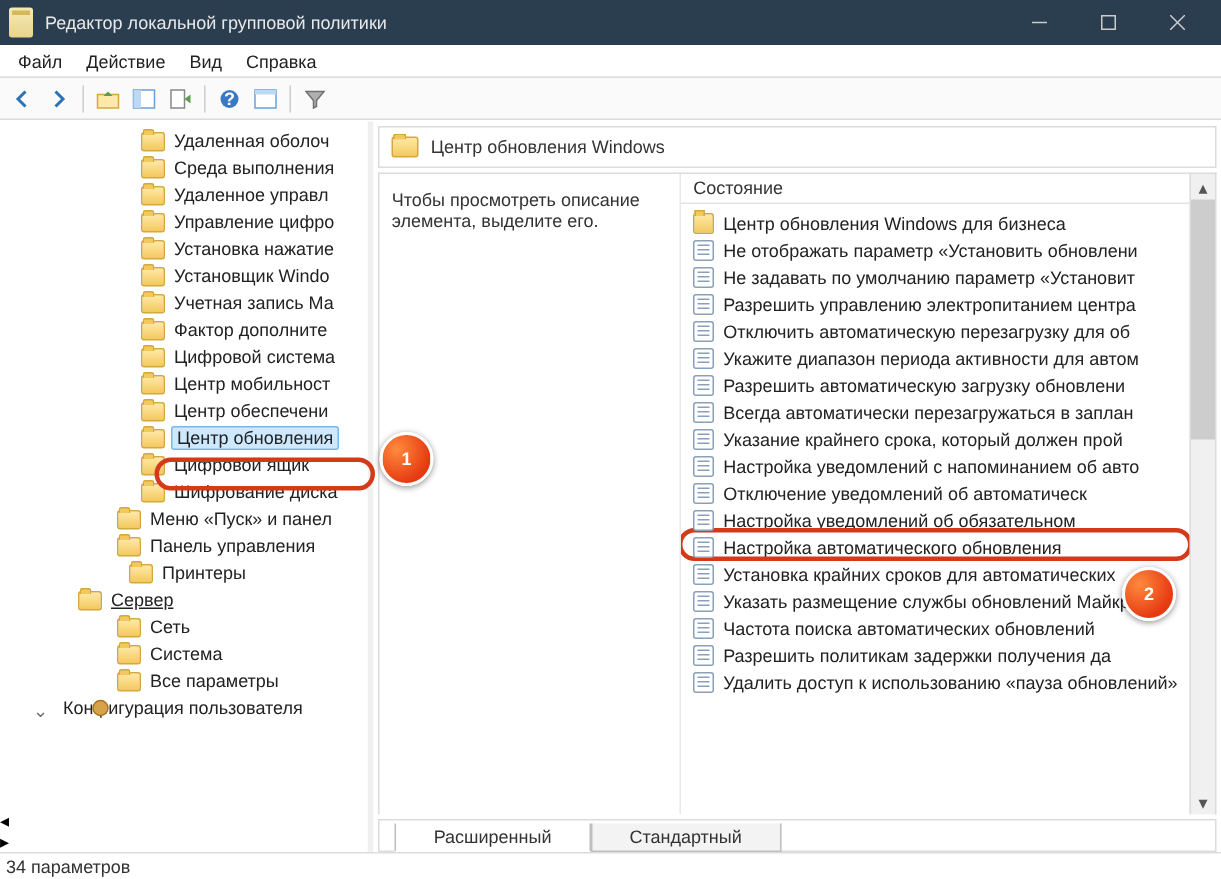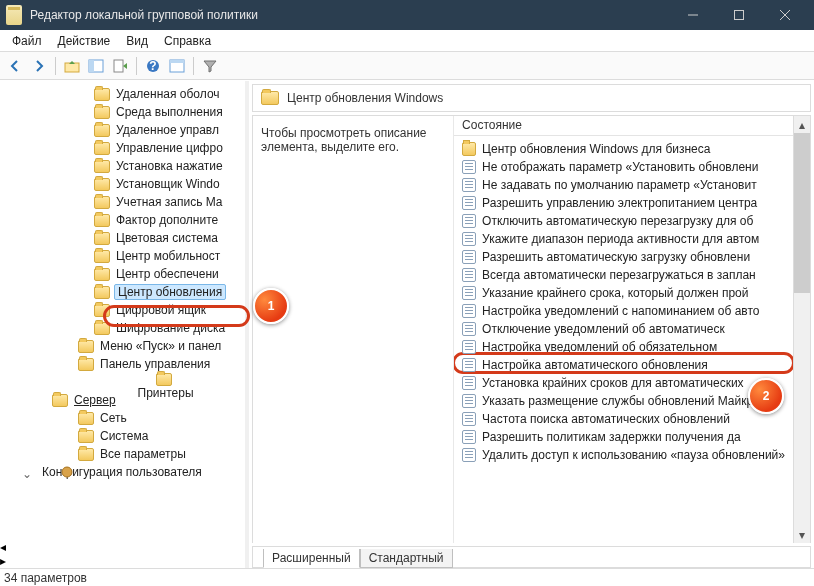--- a/index.html
+++ b/index.html
@@ -59,21 +59,21 @@
 .list-col .litem .pico.pol{border:1px solid #8aa0b8;border-radius:2px;background:#fff;position:relative;}
 .list-col .litem .pico.pol:before{content:"";position:absolute;left:2px;top:2px;right:2px;height:1px;background:#8aa0b8;box-shadow:0 3px 0 #8aa0b8,0 6px 0 #8aa0b8;}
 .list-col .litem.highlight{outline:3px solid #d43a1a;outline-offset:-1px;border-radius:12px;}
 .list-vscroll{width:17px;background:#f0f0f0;border-left:1px solid #dcdcdc;display:flex;flex-direction:column;}
 .list-vscroll .arr{height:17px;display:flex;align-items:center;justify-content:center;color:#555;}
 .list-vscroll .vtrack{flex:1;position:relative;}
 .list-vscroll .vthumb{position:absolute;top:0;left:0;right:0;height:160px;background:#cdcdcd;}
 
 
 .tabs-row{height:22px;display:flex;align-items:flex-end;padding-left:10px;gap:0;margin:0 3px;border:1px solid #dcdcdc;border-top:none;background:#fff;}
-.tabs-row .tab{padding:2px 8px;border:1px solid #bfbfbf;border-top:none;background:#fff;font-size:12px;color:#333;position:relative;top:1px;}
+.tabs-row .tab{padding:2px 25px;border:1px solid #bfbfbf;border-top:none;background:#fff;font-size:12px;color:#333;position:relative;top:1px;}
 .tabs-row .tab.active{background:#fff;border-bottom-color:#fff;z-index:2;}
 .tabs-row .tab:not(.active){background:#f3f3f3;}
 .tabs-row{border-top:1px solid #dcdcdc;}
 
 
 .statusbar{height:18px;background:#fff;border-top:1px solid #dcdcdc;padding:0 4px;display:flex;align-items:center;color:#333;}
 
 
 .callout{position:absolute;width:36px;height:36px;border-radius:50%;background:radial-gradient(circle at 30% 30%, #ff8a3d, #e63b12 70%);border:2px solid #fff;box-shadow:0 1px 4px rgba(0,0,0,.45);display:flex;align-items:center;justify-content:center;color:#fff;font-weight:bold;font-size:18px;}
 .highlight-ring{position:absolute;border:3px solid #d43a1a;border-radius:14px;pointer-events:none;}
@@ -190,21 +190,21 @@
         <div class="row">
           <span class="folder-ico"></span>
           <span class="label">Учетная запись Ма</span>
         </div>
         <div class="row">
           <span class="folder-ico"></span>
           <span class="label">Фактор дополните</span>
         </div>
         <div class="row">
           <span class="folder-ico"></span>
-          <span class="label">Цветовая система</span>
+          <span class="label">Цифровой система</span>
         </div>
         <div class="row">
           <span class="folder-ico"></span>
           <span class="label">Центр мобильност</span>
         </div>
         <div class="row">
           <span class="folder-ico"></span>
           <span class="label">Центр обеспечени</span>
         </div>
         <div class="row selected">
@@ -220,21 +220,21 @@
           <span class="label">Шифрование диска</span>
         </div>
         <div class="row" style="padding-left: 78px; align-items: center;">
           <span class="folder-ico"></span>
           <span class="label">Меню «Пуск» и панел</span>
         </div>
         <div class="row" style="padding-left: 78px;">
           <span class="folder-ico"></span>
           <span class="label">Панель управления</span>
         </div>
-        <div class="row" style="padding-left: 86px; flex-direction: column;">
+        <div class="row" style="padding-left: 86px;">
           <span class="folder-ico"></span>
           <span class="label">Принтеры</span>
         </div>
         <div class="row" style="padding-left: 52px; text-decoration: underline;">
           <span class="folder-ico"></span>
           <span class="label">Сервер</span>
         </div>
         <div class="row" style="padding-left: 78px;">
           <span class="folder-ico"></span>
           <span class="label">Сеть</span>

